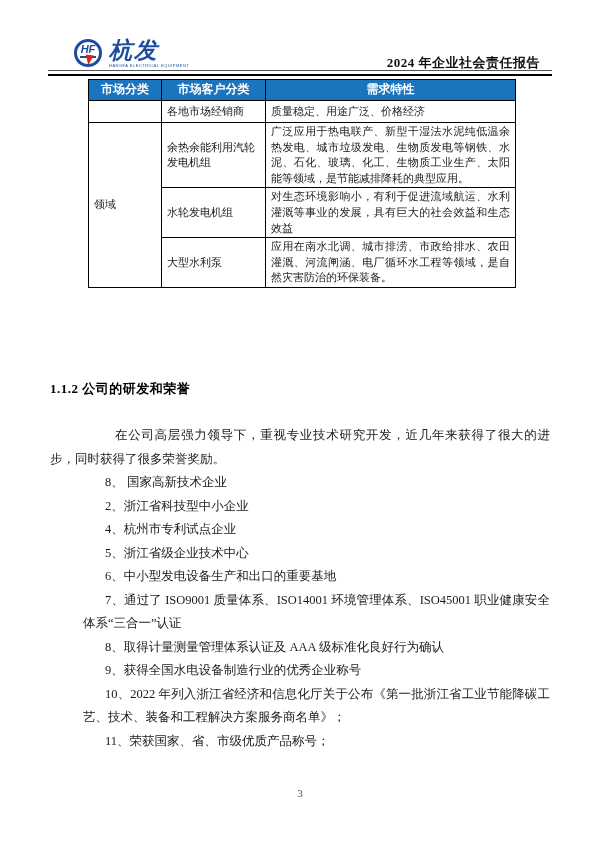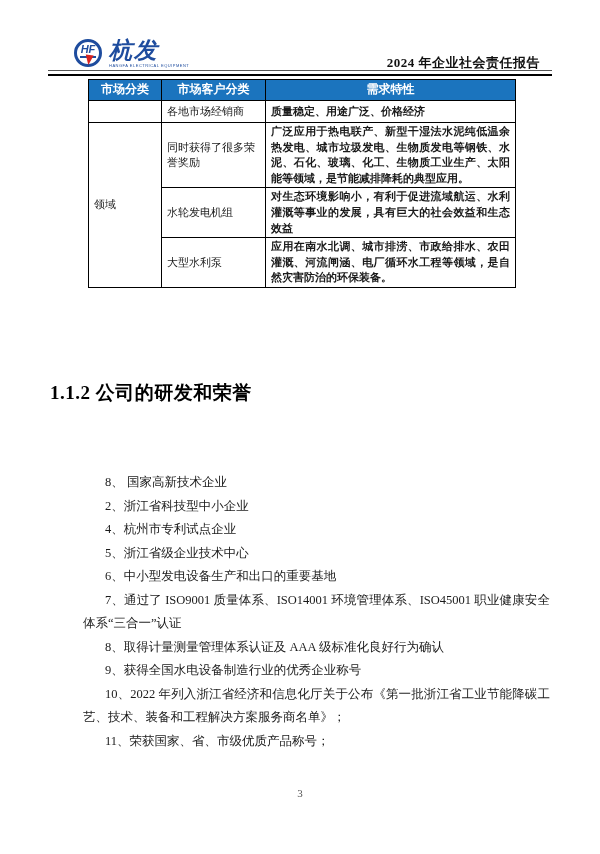--- a/index.html
+++ b/index.html
@@ -71,32 +71,32 @@
     border:1px solid #000;
     padding:1px 5px;
     vertical-align:middle;
     box-sizing:border-box;
   }
   .market-table th{
     background:var(--table-header-bg,#1b74be);
     color:#fff;font-weight:bold;font-size:12px;
     text-align:center;height:21px;padding:1px 2px;
   }
-  .market-table td.feature{text-align:justify;font-weight:bold;}
+  .market-table td.feature{text-align:justify;}
   .market-table td.cat{text-align:left;}
   
   .para{
     position:absolute;left:50px;width:500px;
     font-size:12.5px;color:#1a1a1a;
     text-align:justify;
   }
   .para-intro{top:288px;line-height:26.5px;text-indent:31px;}
   .section-heading{
     position:absolute;left:50px;top:380px;
-    font-size:19px;font-weight:bold;color:#000;
+    font-size:13px;font-weight:bold;color:#000;
     letter-spacing:.5px;
   }
   .para-section{top:424px;line-height:23.5px;text-indent:65px;}
   .honors{
     position:absolute;left:83px;top:471px;width:467px;
     font-size:12.5px;line-height:23.5px;
   }
   .honor-item{text-indent:22px;text-align:justify;}
   .page-number{
     position:absolute;left:0;top:787px;width:100%;
@@ -136,37 +136,38 @@
       </tr>
     </thead>
     <tbody>
       <tr style="height:22px;">
         <td class="cat"></td>
         <td class="cat">各地市场经销商</td>
         <td class="feature">质量稳定、用途广泛、价格经济</td>
       </tr>
       <tr style="height:63px;">
         <td class="cat" rowspan="3">领域</td>
-        <td class="cat">同时获得了很多荣誉奖励</td>
+        <td class="cat">余热余能利用汽轮发电机组</td>
         <td class="feature">广泛应用于热电联产、新型干湿法水泥纯低温余热发电、城市垃圾发电、生物质发电等钢铁、水泥、石化、玻璃、化工、生物质工业生产、太阳能等领域，是节能减排降耗的典型应用。</td>
       </tr>
       <tr style="height:37px;">
         <td class="cat">水轮发电机组</td>
         <td class="feature">对生态环境影响小，有利于促进流域航运、水利灌溉等事业的发展，具有巨大的社会效益和生态效益</td>
       </tr>
       <tr style="height:48px;">
         <td class="cat">大型水利泵</td>
         <td class="feature">应用在南水北调、城市排涝、市政给排水、农田灌溉、河流闸涵、电厂循环水工程等领域，是自然灾害防治的环保装备。</td>
       </tr>
     </tbody>
   </table>
 
 
   <div class="section-heading">1.1.2 公司的研发和荣誉</div>
 
+  <div class="para para-section">在公司高层强力领导下，重视专业技术研究开发，近几年来获得了很大的进步，同时获得了很多荣誉奖励。</div>
 
   <div class="honors">
     <div class="honor-item">8、 国家高新技术企业</div>
     <div class="honor-item">2、浙江省科技型中小企业</div>
     <div class="honor-item">4、杭州市专利试点企业</div>
     <div class="honor-item">5、浙江省级企业技术中心</div>
     <div class="honor-item">6、中小型发电设备生产和出口的重要基地</div>
     <div class="honor-item">7、通过了 ISO9001 质量体系、ISO14001 环境管理体系、ISO45001 职业健康安全体系“三合一”认证</div>
     <div class="honor-item">8、取得计量测量管理体系认证及 AAA 级标准化良好行为确认</div>
     <div class="honor-item">9、获得全国水电设备制造行业的优秀企业称号</div>

